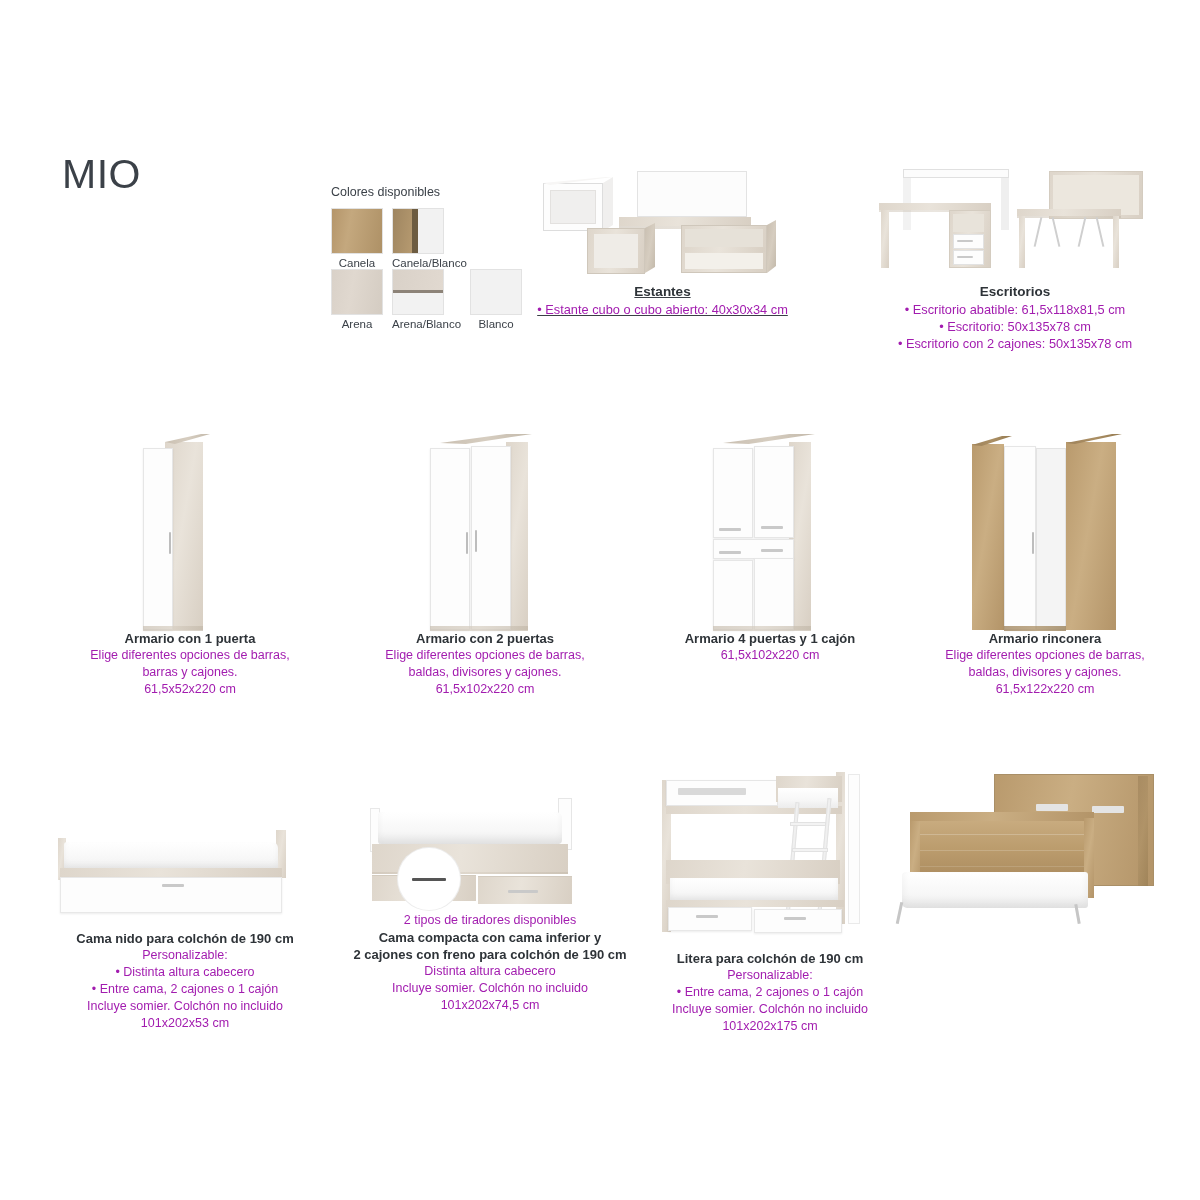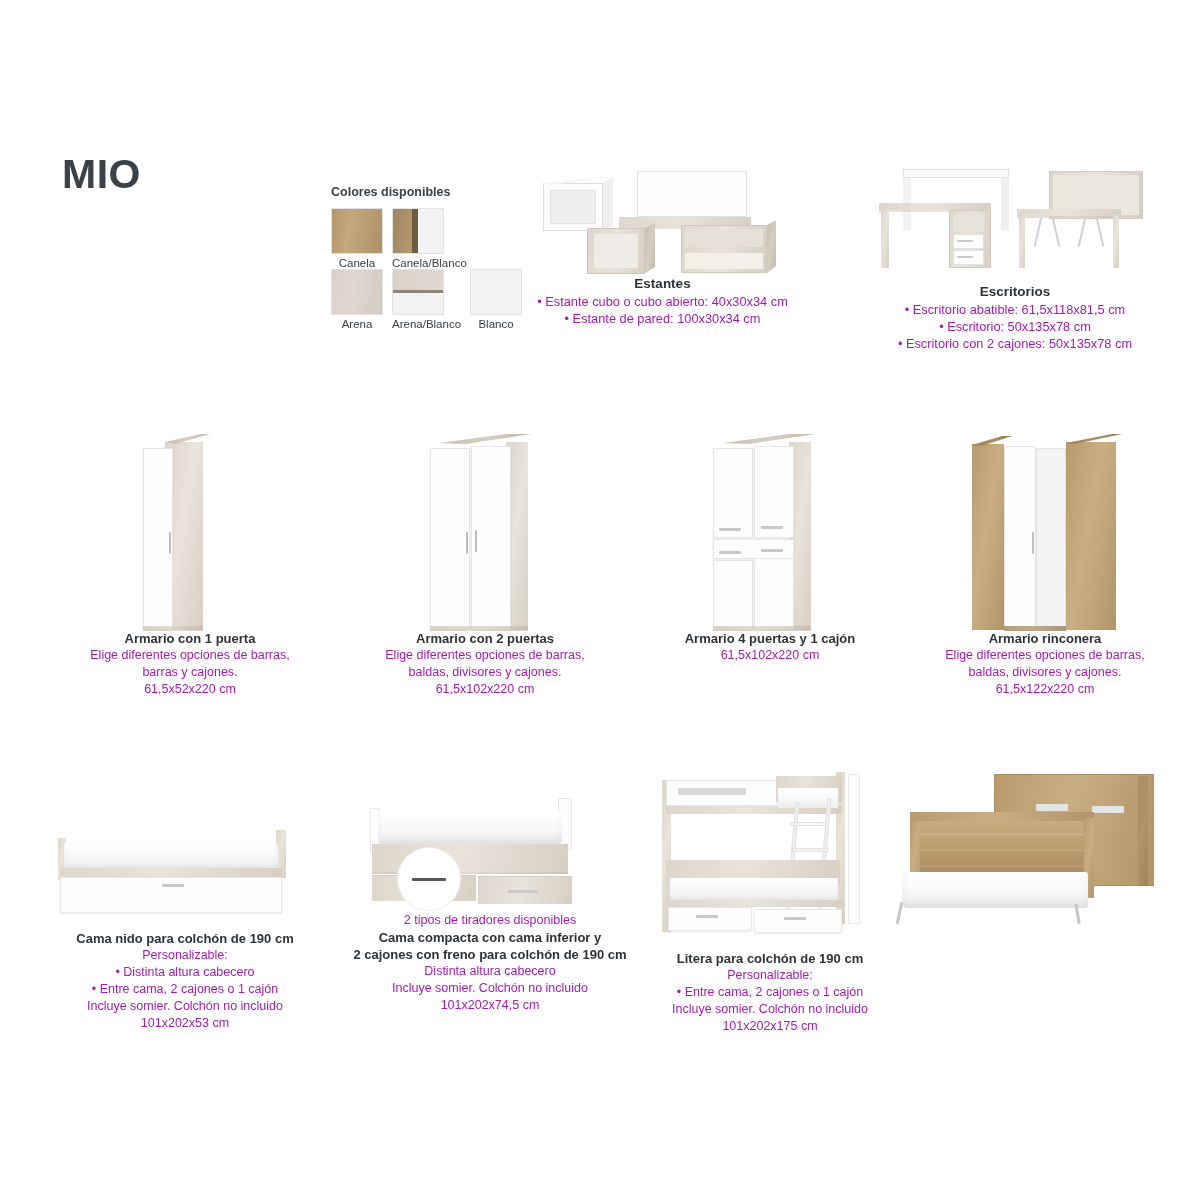--- a/index.html
+++ b/index.html
@@ -10,26 +10,26 @@
     color:#3a3f45;
     overflow:hidden;
     position:relative;
   }
   .page{position:absolute;inset:0;}
 
   
   .header{position:absolute;left:0;top:0;width:1200px;height:380px;}
   .title-block{position:absolute;left:62px;top:152px;width:260px;}
   .title-1{font-size:41px;font-weight:300;color:#3b4148;letter-spacing:0.3px;line-height:1.02;}
-  .title-2{font-size:41px;font-weight:700;color:#3b4148;letter-spacing:0.5px;line-height:1.12;}
+  .title-2{font-size:41px;font-weight:400;color:#3b4148;letter-spacing:0.5px;line-height:1.12;}
   .title-sub{margin-top:22px;font-size:18px;font-weight:300;color:#44494f;line-height:1.38;}
 
   
   .colors{position:absolute;left:331px;top:185px;width:175px;}
-  .colors-title{font-size:12.5px;font-weight:700;color:#3b4148;margin-bottom:7px;}
+  .colors-title{font-size:12.5px;font-weight:400;color:#3b4148;margin-bottom:7px;}
   .swatch-row{display:flex;gap:9px;}
   .swatch-row.second{margin-top:9px;}
   .sw{width:auto;}
   .sw-box{width:52px;height:46px;border:1px solid #e2e2e2;box-sizing:border-box;overflow:hidden;position:relative;}
   .sw-label{font-size:11.5px;color:#3b4148;margin-top:3px;text-align:center;white-space:nowrap;}
   .sw-arena{background:linear-gradient(100deg,#d9d1c8 0%,#e0d8cf 40%,#d4ccc2 100%);}
   .sw-arenablanco{background:#f1f1f1;}
   .sw-arenablanco .top{position:absolute;left:0;top:0;width:100%;height:46%;background:linear-gradient(100deg,#d9d1c8,#e1d9d0);}
   .sw-arenablanco .line{position:absolute;left:0;top:46%;width:100%;height:3px;background:#8d8378;}
   .sw-arenablanco .bot{position:absolute;left:0;top:calc(46% + 3px);bottom:0;width:100%;background:#f2f2f2;}
@@ -44,21 +44,21 @@
   .caption{text-align:center;}
   .cap-title{font-size:13px;font-weight:700;color:#2e3338;line-height:1.32;}
   .cap-line{font-size:12.5px;font-weight:400;color:#a21caf;line-height:1.35;}
 
   .top-caption .cap-title{font-size:13.5px;}
   .top-caption .cap-line{font-size:12.8px;}
 
   
   .estantes{position:absolute;left:495px;top:165px;width:335px;}
   .estantes-art{position:relative;height:110px;}
-  .estantes .caption{}
+  .estantes .caption{margin-top:8px;text-decoration:underline;}
 
   
   .escritorios{position:absolute;left:865px;top:165px;width:300px;}
   .escritorios-art{position:relative;height:110px;}
   .escritorios .caption{margin-top:8px;}
 
   
   .row2{position:absolute;left:0;top:420px;width:952px;height:290px;}
   .cell{position:absolute;}
   .art{position:relative;}
@@ -148,21 +148,20 @@
 
         <div class="wood" style="position:absolute;left:186px;top:60px;width:86px;height:48px;border:1px solid #cfc7bb;box-sizing:border-box;"></div>
         <div style="position:absolute;left:190px;top:64px;width:78px;height:18px;background:#e6e1d8;"></div>
         <div class="wood" style="position:absolute;left:188px;top:82px;width:82px;height:5px;"></div>
         <div style="position:absolute;left:190px;top:88px;width:78px;height:16px;background:#f3f0ea;"></div>
         <div class="wood-d" style="position:absolute;left:272px;top:55px;width:9px;height:53px;clip-path:polygon(0 5px,100% 0,100% 46px,0 100%);"></div>
       </div>
       <div class="caption top-caption">
         <div class="cap-title">Estantes</div>
         <div class="cap-line">• Estante cubo o cubo abierto: 40x30x34 cm</div>
-        <div class="cap-line">• Estante de pared: 100x30x34 cm</div>
       </div>
     </div>
 
     <div class="escritorios">
       <div class="escritorios-art">
 
         <div style="position:absolute;left:38px;top:4px;width:106px;height:9px;background:#fcfcfc;border:1px solid #e0e0e0;box-sizing:border-box;"></div>
         <div style="position:absolute;left:38px;top:13px;width:8px;height:52px;background:#f2f2f2;"></div>
         <div style="position:absolute;left:136px;top:13px;width:8px;height:52px;background:#efefef;"></div>
 

